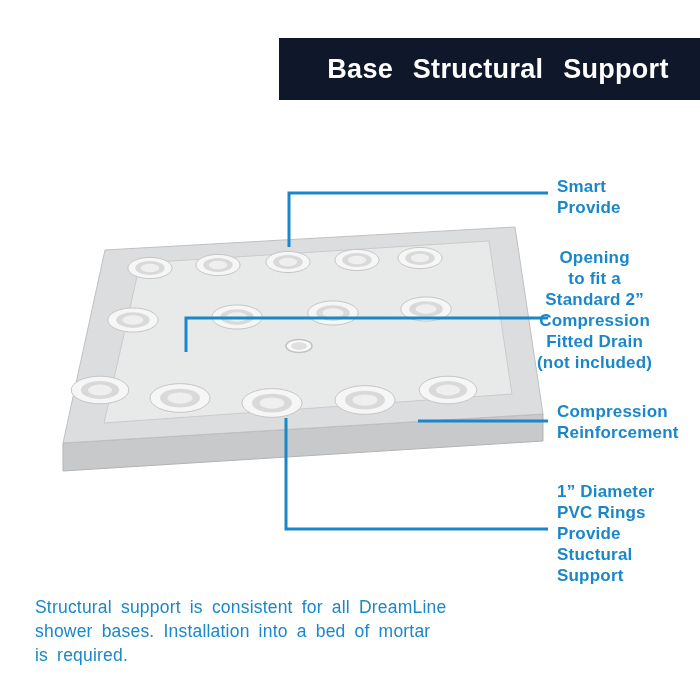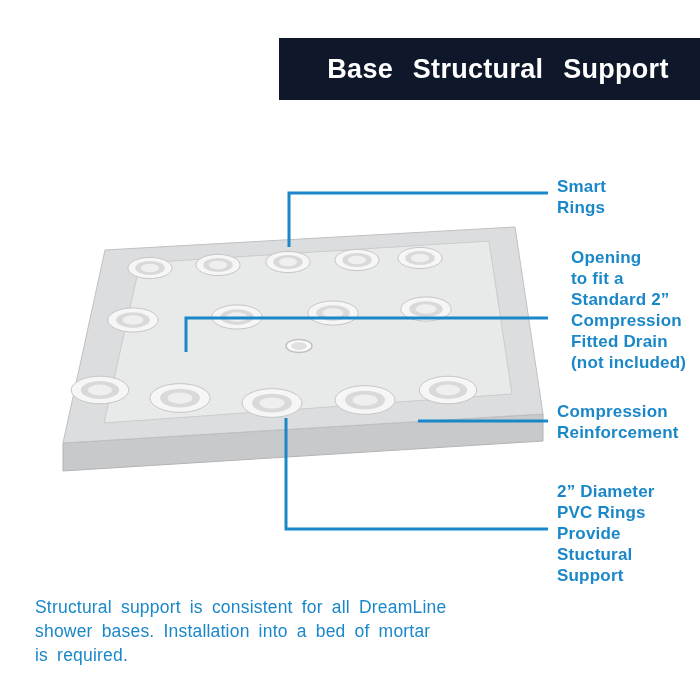--- a/index.html
+++ b/index.html
@@ -14,21 +14,21 @@
   .banner-title{
     color:#ffffff;font-weight:bold;font-size:27px;
     word-spacing:12px;letter-spacing:.3px;white-space:nowrap;
   }
   .scene{position:absolute;left:0;top:0;}
   .callout-label{
     position:absolute;color:#1a87c9;font-weight:bold;font-size:17px;
     line-height:1.24;white-space:pre-line;letter-spacing:.2px;
   }
   #lbl-smart{left:557px;top:176px;}
-  #lbl-opening{left:571px;top:247px;}
+  #lbl-opening{left:537px;top:247px;text-align:center;}
   #lbl-fiber{left:557px;top:401px;}
   #lbl-pvc{left:557px;top:481px;}
   .footer-text{
     position:absolute;left:35px;top:595px;width:540px;
     color:#1a87c9;font-weight:normal;font-size:17.5px;line-height:1.38;
     white-space:pre-line;word-spacing:4px;letter-spacing:.2px;
   }
 </style>
 </head>
 <body>
@@ -133,30 +133,30 @@
 
   <g stroke="#1a87c9" stroke-width="3" fill="none">
     <polyline points="548,193 289,193 289,247"></polyline>
     <polyline points="548,318 186,318 186,352"></polyline>
     <polyline points="548,421 418,421"></polyline>
     <polyline points="286,418 286,529 548,529"></polyline>
   </g>
 </svg>
 
 <div id="lbl-smart" class="callout-label">Smart
-Rings</div>
+Provide</div>
 <div id="lbl-opening" class="callout-label">Opening
 to fit a
 Standard 2”
 Compression
 Fitted Drain
 (not included)</div>
 <div id="lbl-fiber" class="callout-label">Compression
 Reinforcement</div>
-<div id="lbl-pvc" class="callout-label">2” Diameter
+<div id="lbl-pvc" class="callout-label">1” Diameter
 PVC Rings
 Provide
 Stuctural
 Support</div>
 
 <div class="footer-text">Structural support is consistent for all DreamLine
 shower bases. Installation into a bed of mortar
 is required.</div>
 
 </body></html>

